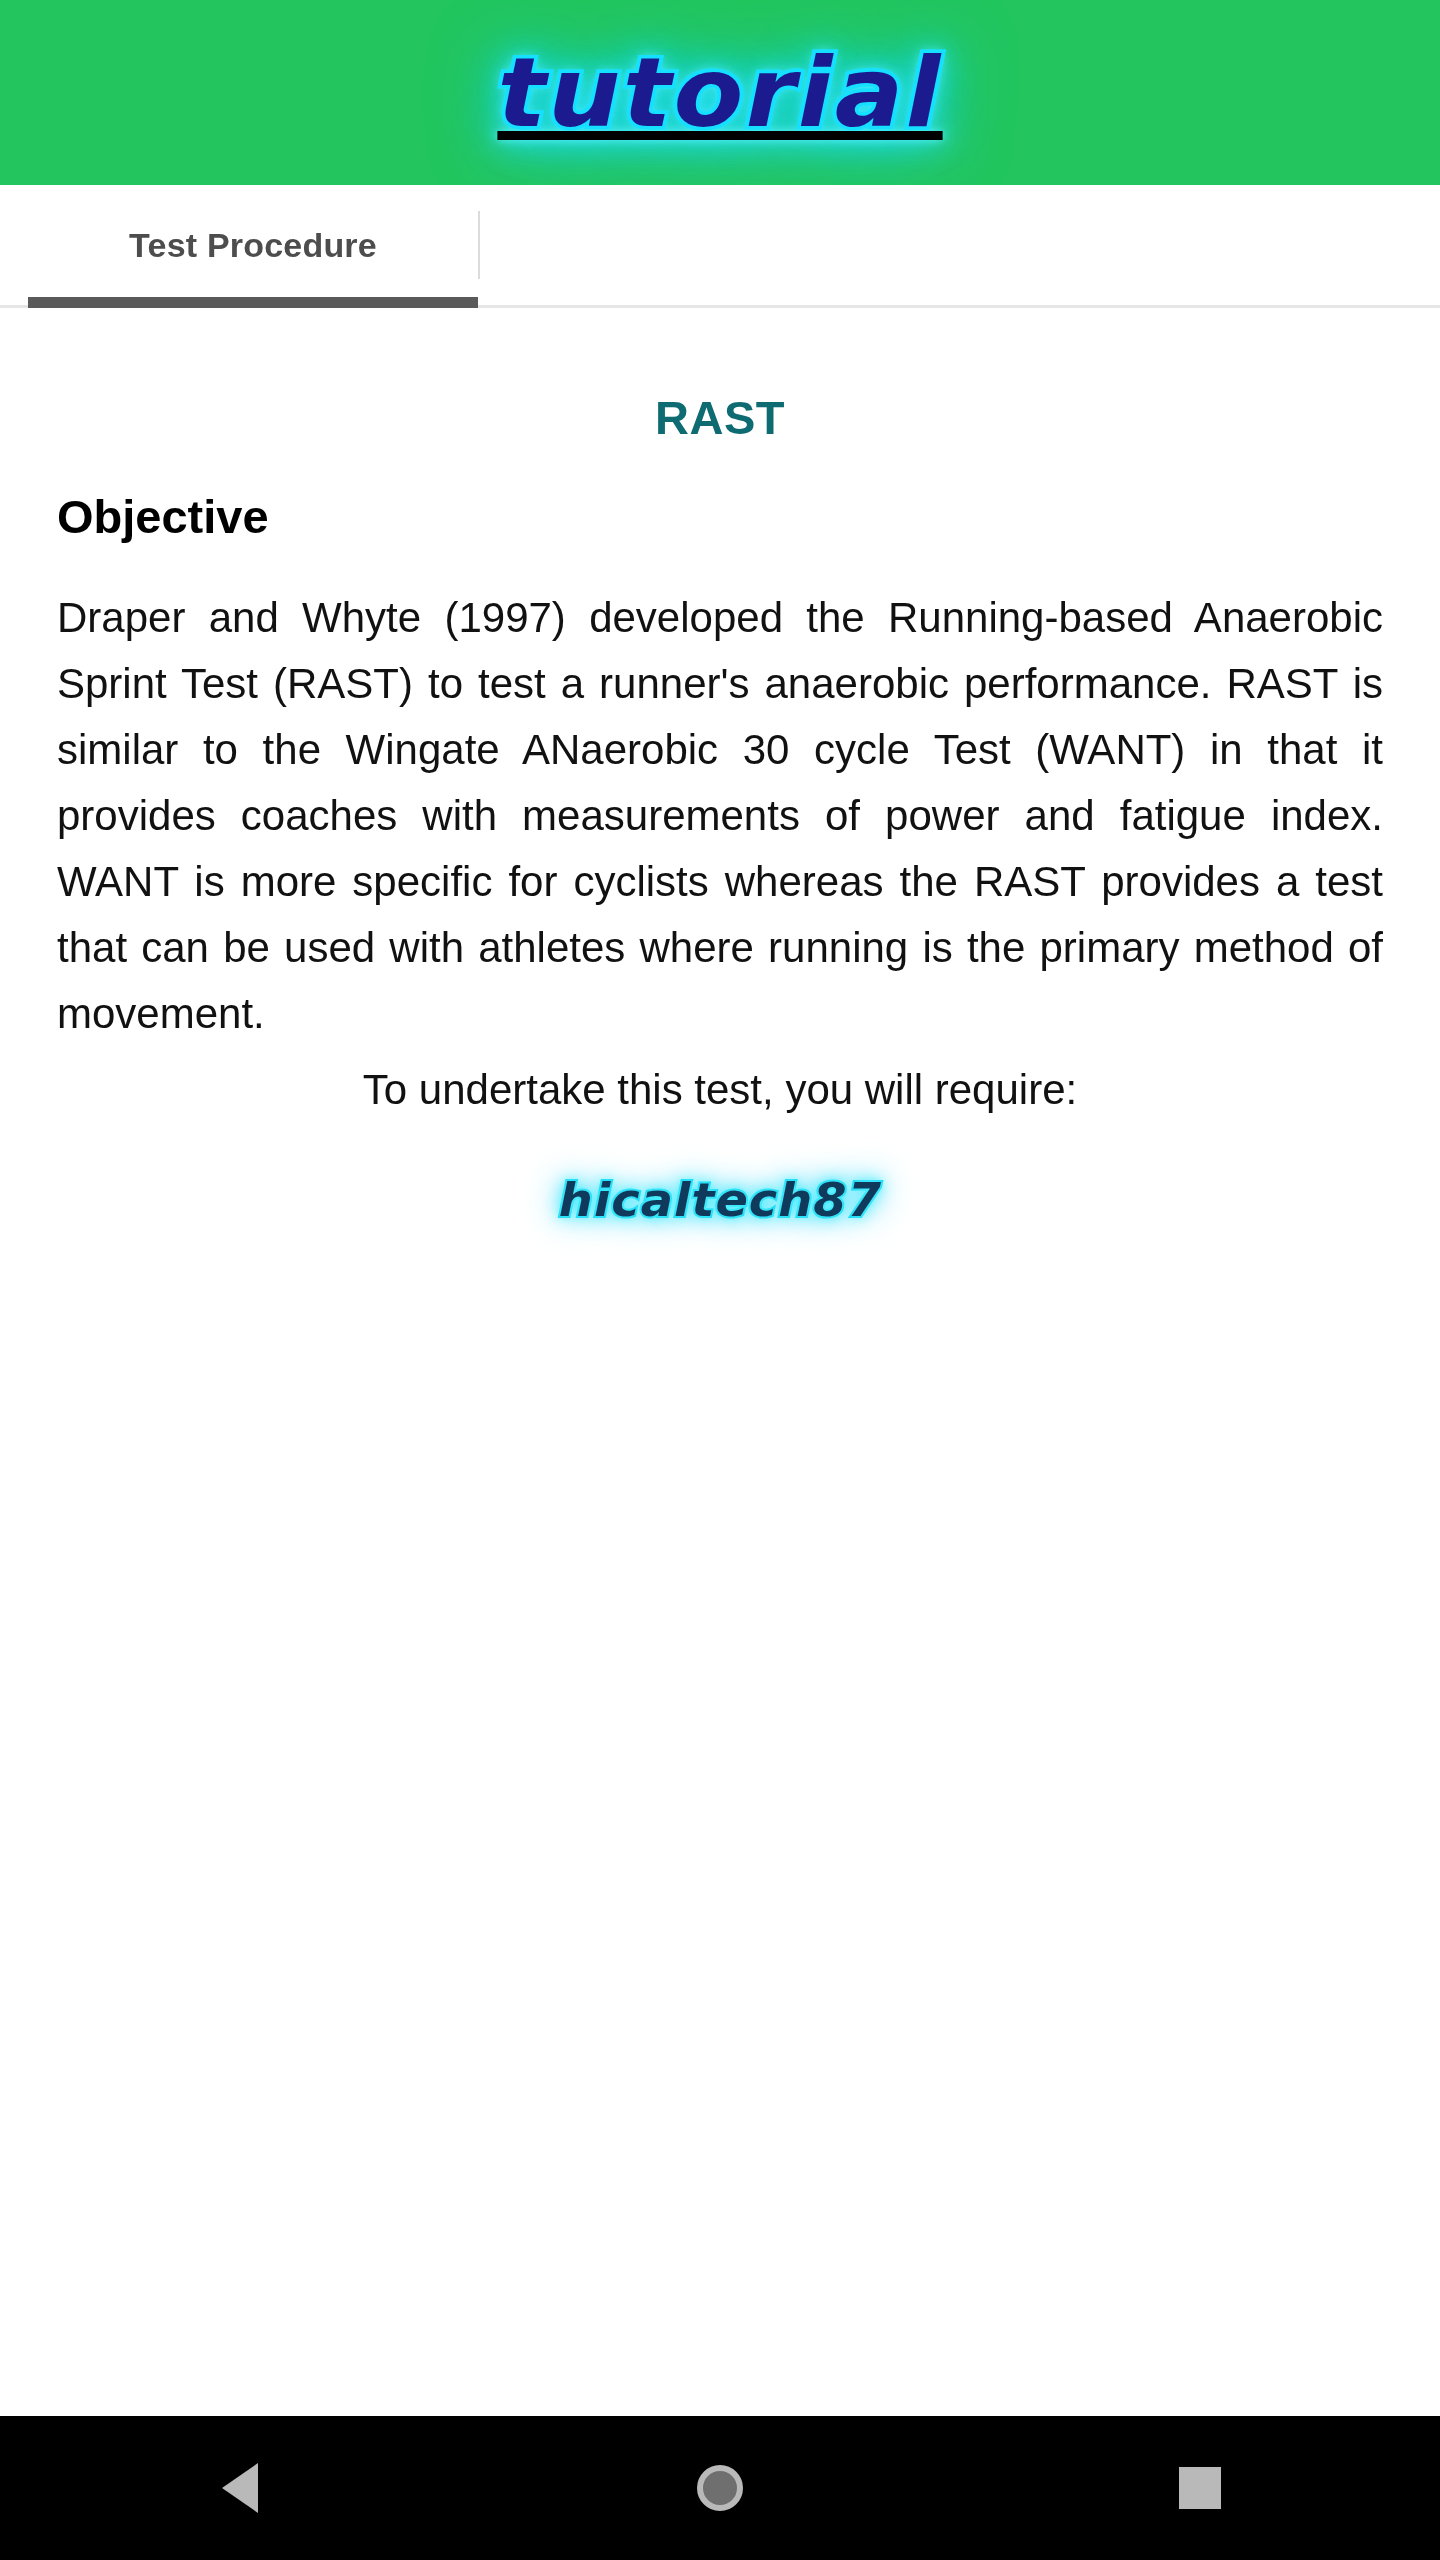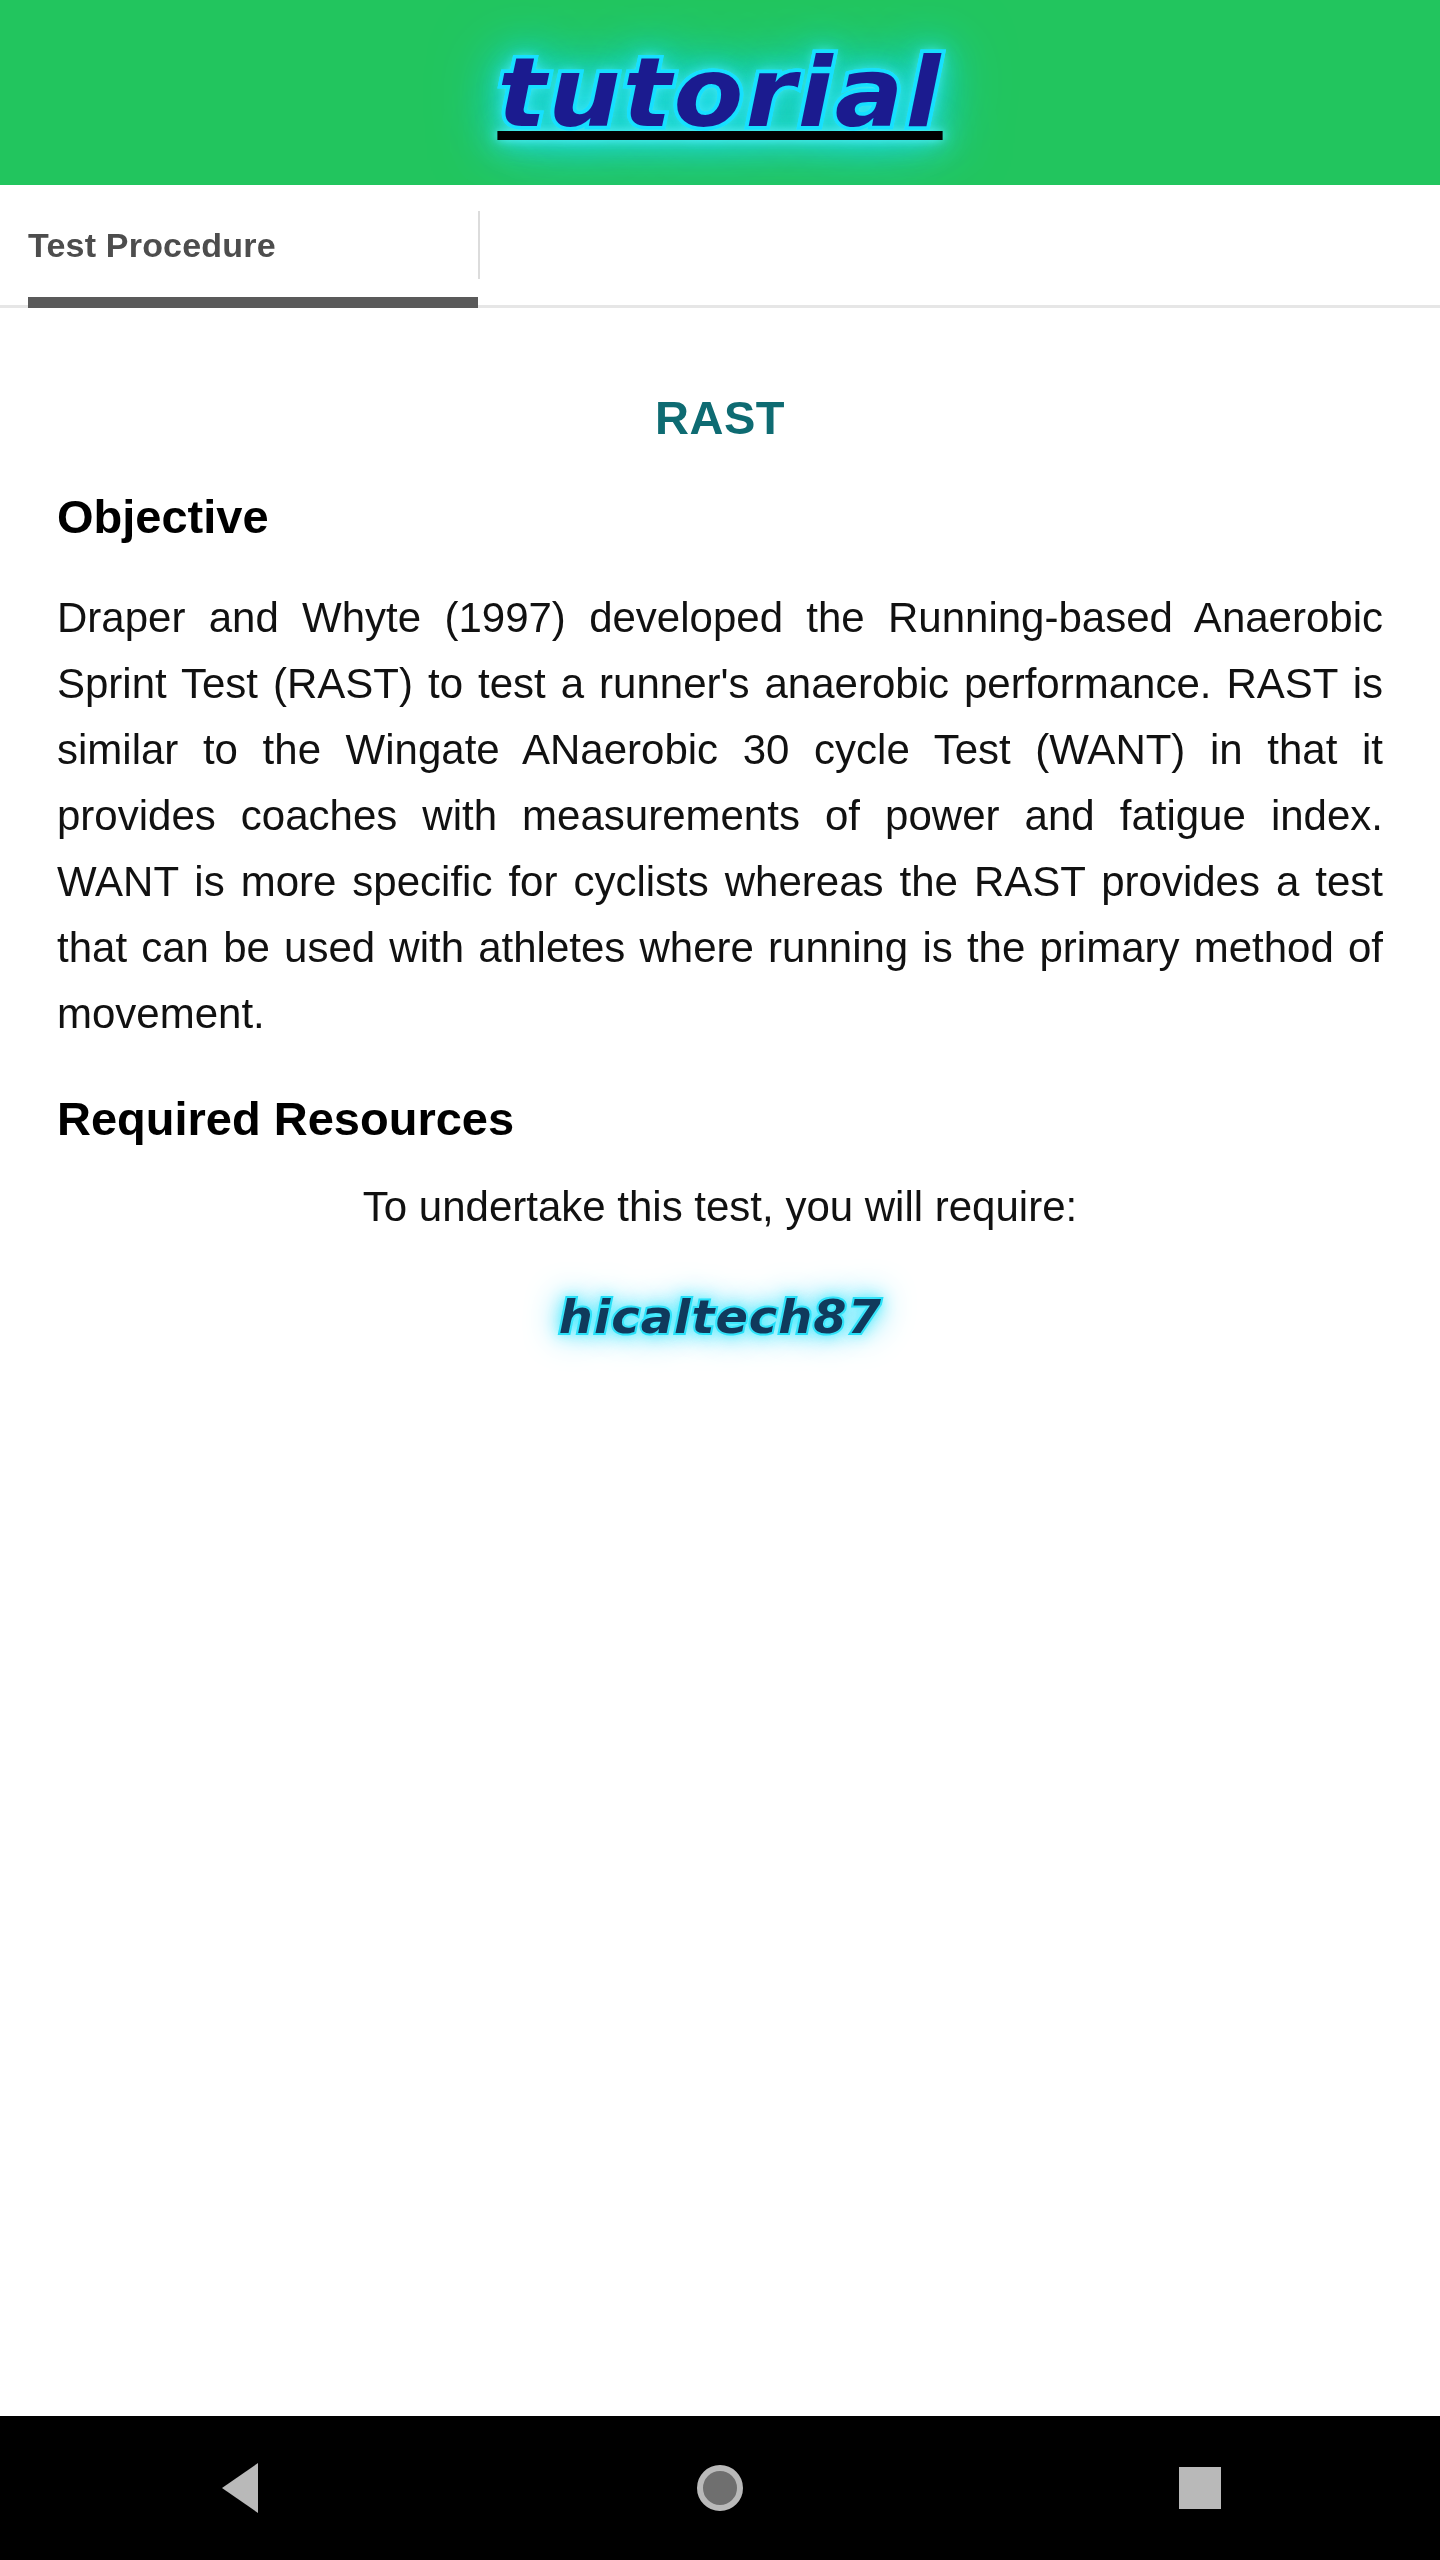--- a/index.html
+++ b/index.html
@@ -64,20 +64,21 @@
     display: flex;
     align-items: stretch;
     background: #ffffff;
     border-bottom: 3px solid #e6e6e6;
     position: relative;
   }
   .tab {
     flex: 0 0 460px;
     display: flex;
     align-items: center;
+    justify-content: center;
     font-size: 34px;
     font-weight: bold;
     color: #8a8a8a;
     letter-spacing: 0.2px;
     position: relative;
     cursor: pointer;
     user-select: none;
   }
   .tab:first-child { margin-left: 28px; flex: 0 0 450px; }
   .tab.active { color: #4d4d4d; }
@@ -216,21 +217,20 @@
   </div>
 
   <div class="content">
 
     <div class="doc-title">RAST</div>
 
 
     <h2 class="section">Objective</h2>
     <p class="para spaced">Draper and Whyte (1997) developed the Running-based Anaerobic Sprint Test (RAST) to test a runner's anaerobic performance. RAST is similar to the Wingate ANaerobic 30 cycle Test (WANT) in that it provides coaches with measurements of power and fatigue index. WANT is more specific for cyclists whereas the RAST provides a test that can be used with athletes where running is the primary method of movement.</p>
 
-    <h2 class="section">Required Resources</h2>
     <p class="para last">To undertake this test, you will require:</p>
 
     <div class="watermark-wrap">
       <span class="watermark">hicaltech87</span>
     </div>
 
   </div>
 
   <div class="navbar">
     <div class="nav-btn">

